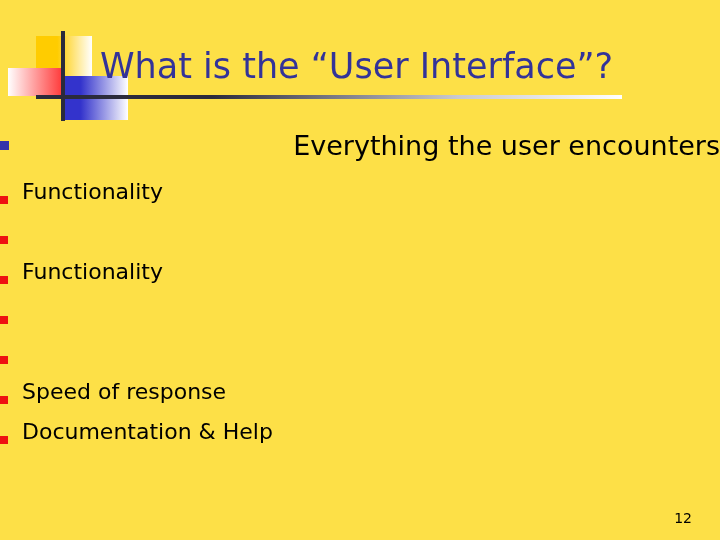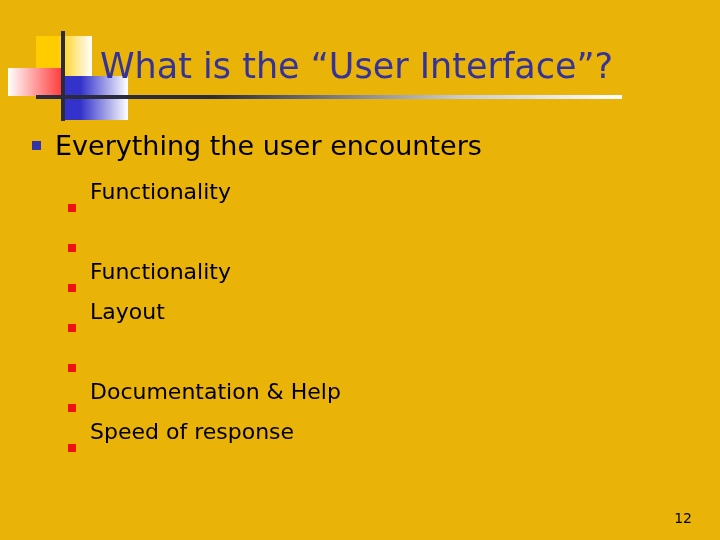--- a/index.html
+++ b/index.html
@@ -13,21 +13,21 @@
     font-family: "DejaVu Sans", "Liberation Sans", sans-serif;
     overflow: hidden;
     position: relative;
   }
 
   .slide {
     position: absolute;
     inset: 0;
     width: 720px;
     height: 540px;
-    background: #eab308;
+    background: #fde047;
   }
 
   
   .deco {
     position: absolute;
     left: 0;
     top: 0;
     width: 240px;
     height: 130px;
     pointer-events: none;
@@ -92,22 +92,22 @@
     position: absolute;
     left: 0;
     top: 128px;
     width: 720px;
   }
 
   .lvl1 {
     position: relative;
     display: flex;
     align-items: flex-start;
-    padding-left: 32px;
     margin-bottom: 8px;
+    justify-content: space-between;
   }
   .lvl1 .marker {
     width: 9px;
     height: 9px;
     background: #3333aa;
     flex: 0 0 9px;
     margin-top: 13px;
   }
   .lvl1 .txt {
     font-size: 27px;
@@ -116,22 +116,21 @@
     margin-left: 14px;
   }
 
   .lvl2-list {
     margin: 0;
     padding: 0;
   }
   .lvl2 {
     position: relative;
     display: flex;
-    align-items: flex-end;
-    padding-left: 68px;
+    align-items: center;
     height: 40px;
   }
   .lvl2 .marker {
     width: 8px;
     height: 8px;
     background: #ee1111;
     flex: 0 0 8px;
     margin-top: 15px;
   }
   .lvl2 .txt {
@@ -185,35 +184,34 @@
         <span class="marker"></span>
       </div>
 
       <div class="lvl2">
         <span class="marker"></span>
         <span class="txt">Functionality</span>
       </div>
 
       <div class="lvl2">
         <span class="marker"></span>
-        <span class="txt">Layout</span>
-      </div>
-
-      <div class="lvl2">
-        <span class="marker"></span>
+      </div>
+
+      <div class="lvl2">
+        <span class="marker"></span>
+      </div>
+
+      <div class="lvl2">
+        <span class="marker"></span>
+        <span class="txt">Speed of response</span>
       </div>
 
       <div class="lvl2">
         <span class="marker"></span>
         <span class="txt">Documentation &amp; Help</span>
-      </div>
-
-      <div class="lvl2">
-        <span class="marker"></span>
-        <span class="txt">Speed of response</span>
       </div>
 
     </div>
   </div>
 
   <div class="page-num">12</div>
 
 </div>
 
 </body></html>

